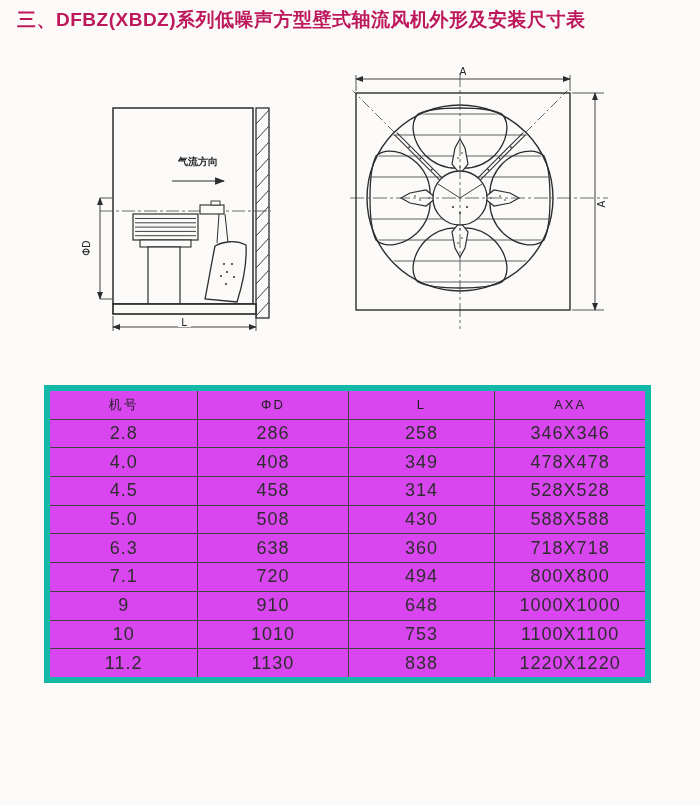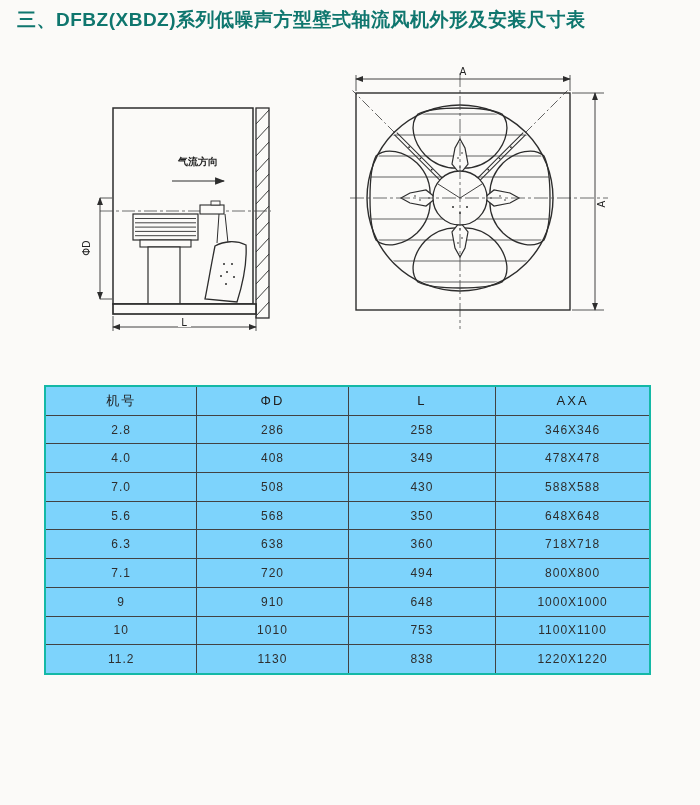--- a/index.html
+++ b/index.html
@@ -3,35 +3,35 @@
 <meta charset="utf-8">
 <style>
   html,body{margin:0;padding:0;}
   body{
     width:700px;height:805px;position:relative;overflow:hidden;
     background:#fbfaf8;
     font-family:"Liberation Sans","DejaVu Sans",sans-serif;
   }
   .page-title{
     position:absolute;left:17px;top:7px;
-    font-size:19px;font-weight:bold;color:#0f766e;letter-spacing:.5px;
+    font-size:19px;font-weight:bold;color:#be185d;letter-spacing:.5px;
     white-space:nowrap;
   }
   .drawing{position:absolute;}
   #side-view{left:78px;top:80px;}
   #front-view{left:350px;top:66px;}
   svg text{font-family:"DejaVu Sans","Liberation Sans",sans-serif;fill:#222;}
   .table-wrap{position:absolute;left:44px;top:385px;}
   table.dims{
     border-collapse:collapse;table-layout:fixed;width:607px;
-    border:2px solid #14b8a6;background:#7dd3fc;
+    border:6px solid #14b8a6;background:#d946ef;
   }
   table.dims th, table.dims td{
     border:1px solid #424242;text-align:center;vertical-align:middle;
-    height:27.7px;padding:0;font-size:12px;color:#2e2e2e;letter-spacing:1px;
+    height:27.7px;padding:0;font-size:18px;color:#2e2e2e;letter-spacing:1px;
     font-weight:normal;overflow:hidden;white-space:nowrap;
   }
   table.dims th{font-size:13px;color:#212121;letter-spacing:2px;}
 </style>
 </head>
 <body>
 
 <div class="page-title">三、DFBZ(XBDZ)系列低噪声方型壁式轴流风机外形及安装尺寸表</div>
 
 <svg id="side-view" class="drawing" width="210" height="265" viewBox="0 0 210 265">
@@ -233,30 +233,30 @@
           <td>258</td>
           <td>346X346</td>
         </tr>
         <tr>
           <td>4.0</td>
           <td>408</td>
           <td>349</td>
           <td>478X478</td>
         </tr>
         <tr>
-          <td>7.0</td>
+          <td>4.5</td>
+          <td>458</td>
+          <td>314</td>
+          <td>528X528</td>
+        </tr>
+        <tr>
+          <td>5.0</td>
           <td>508</td>
           <td>430</td>
           <td>588X588</td>
-        </tr>
-        <tr>
-          <td>5.6</td>
-          <td>568</td>
-          <td>350</td>
-          <td>648X648</td>
         </tr>
         <tr>
           <td>6.3</td>
           <td>638</td>
           <td>360</td>
           <td>718X718</td>
         </tr>
         <tr>
           <td>7.1</td>
           <td>720</td>

